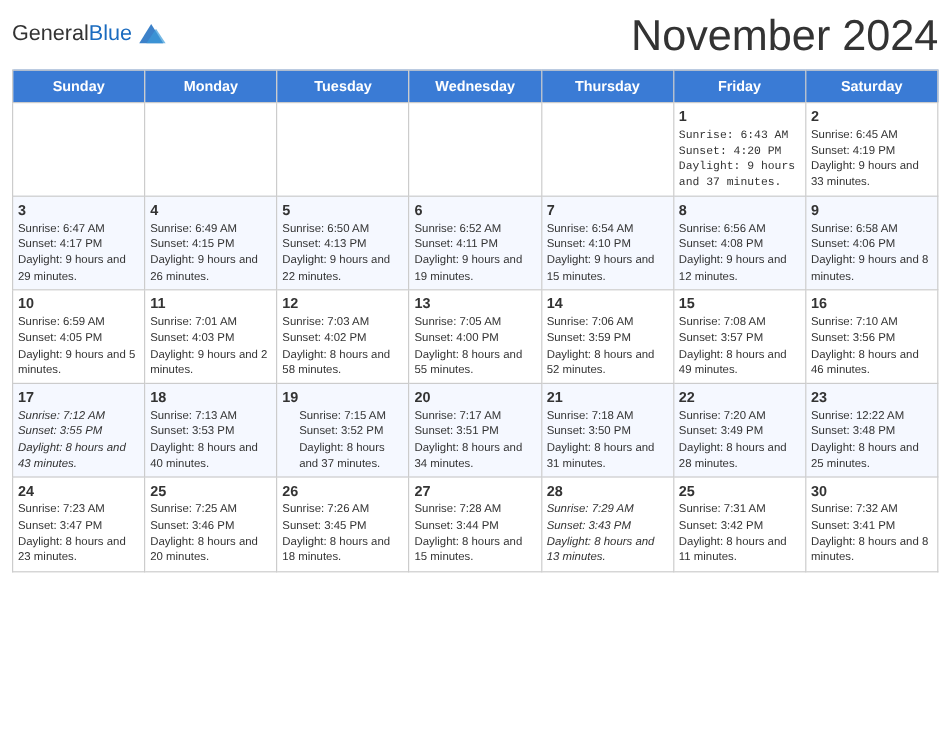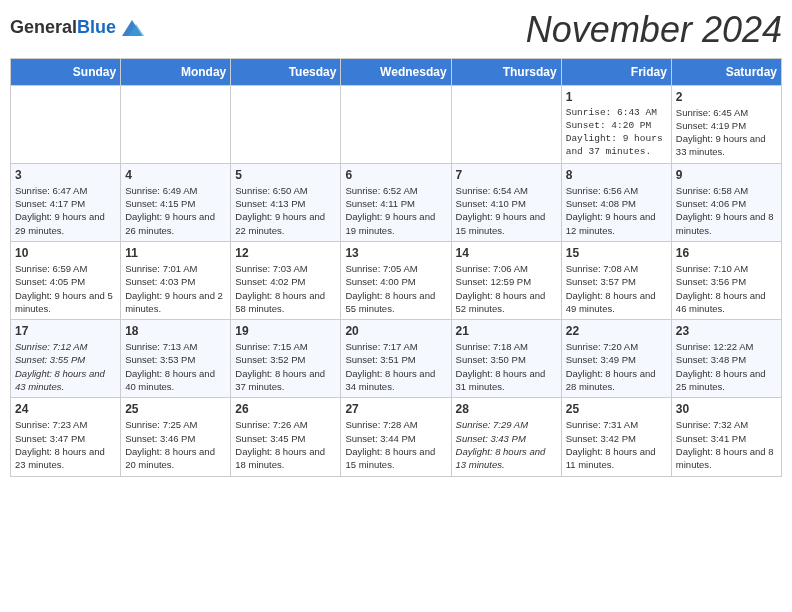--- a/index.html
+++ b/index.html
@@ -16,33 +16,32 @@
       justify-content: space-between;
       margin-bottom: 8px;
     }
     .logo-area {
       display: flex;
       align-items: center;
       padding-top: 4px;
     }
     .logo-text {
       font-size: 18px;
-      font-weight: bold;
+      font-weight: normal;
       line-height: 1.1;
     }
     .logo-general { color: #333; }
     .logo-blue { color: #1a6bbf; }
     .logo-icon {
       width: 28px;
       height: 28px;
       margin-left: 2px;
     }
     .title-area {
       text-align: right;
-      font-style: italic;
     }
     .month-title {
       font-size: 36px;
       font-weight: normal;
       color: #333;
       line-height: 1.1;
     }
     .subtitle {
       font-size: 16px;
       color: #333;
@@ -50,21 +49,21 @@
     .calendar {
       width: 100%;
       border-collapse: collapse;
     }
     .calendar th {
       background-color: #3a7bd5;
       color: #fff;
       font-size: 12px;
       font-weight: bold;
       padding: 6px 4px;
-      text-align: right;
+      text-align: center;
       border: 1px solid #ccc;
     }
     .calendar td {
       vertical-align: top;
       border: 1px solid #ccc;
       padding: 4px;
       width: 108px;
       min-height: 80px;
       font-size: 10px;
       color: #333;
@@ -208,21 +207,21 @@
         </td>
         <td>
           <span class="day-number">13</span>
           <div class="day-info" style="white-space: pre-line;">Sunrise: 7:05 AM
 Sunset: 4:00 PM
 Daylight: 8 hours and 55 minutes.</div>
         </td>
         <td>
           <span class="day-number">14</span>
           <div class="day-info" style="white-space: pre-line;">Sunrise: 7:06 AM
-Sunset: 12:59 PM
+Sunset: 3:59 PM
 Daylight: 8 hours and 52 minutes.</div>
         </td>
         <td>
           <span class="day-number">15</span>
           <div class="day-info" style="white-space: pre-line;">Sunrise: 7:08 AM
 Sunset: 3:57 PM
 Daylight: 8 hours and 49 minutes.</div>
         </td>
         <td>
           <span class="day-number">16</span>
@@ -239,21 +238,21 @@
 Daylight: 8 hours and 43 minutes.</div>
         </td>
         <td>
           <span class="day-number">18</span>
           <div class="day-info" style="white-space: pre-line;">Sunrise: 7:13 AM
 Sunset: 3:53 PM
 Daylight: 8 hours and 40 minutes.</div>
         </td>
         <td>
           <span class="day-number">19</span>
-          <div class="day-info" style="white-space: pre-line;">Sunrise: 7:15 AM
+          <div class="day-info" style="white-space: pre-line; margin-left: 14px;">Sunrise: 7:15 AM
 Sunset: 3:52 PM
 Daylight: 8 hours and 37 minutes.</div>
         </td>
         <td>
           <span class="day-number">20</span>
           <div class="day-info" style="white-space: pre-line;">Sunrise: 7:17 AM
 Sunset: 3:51 PM
 Daylight: 8 hours and 34 minutes.</div>
         </td>
         <td>

